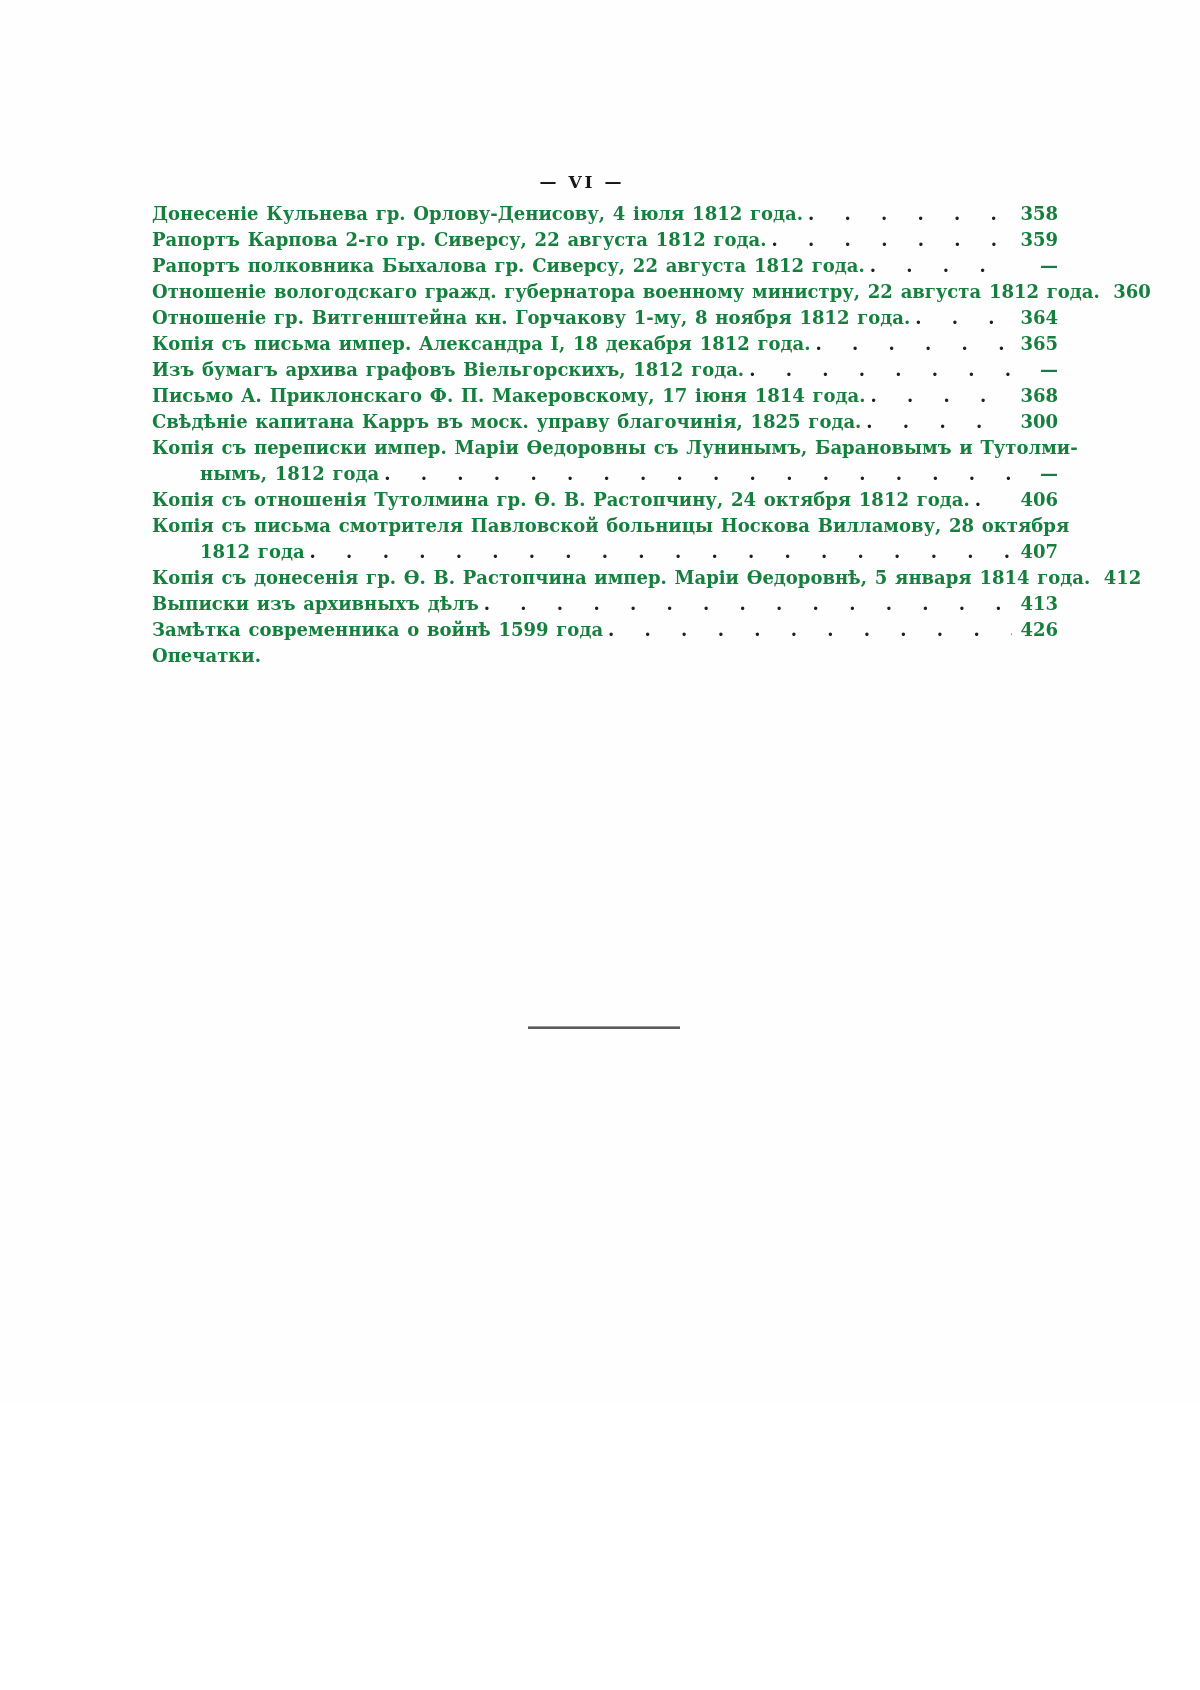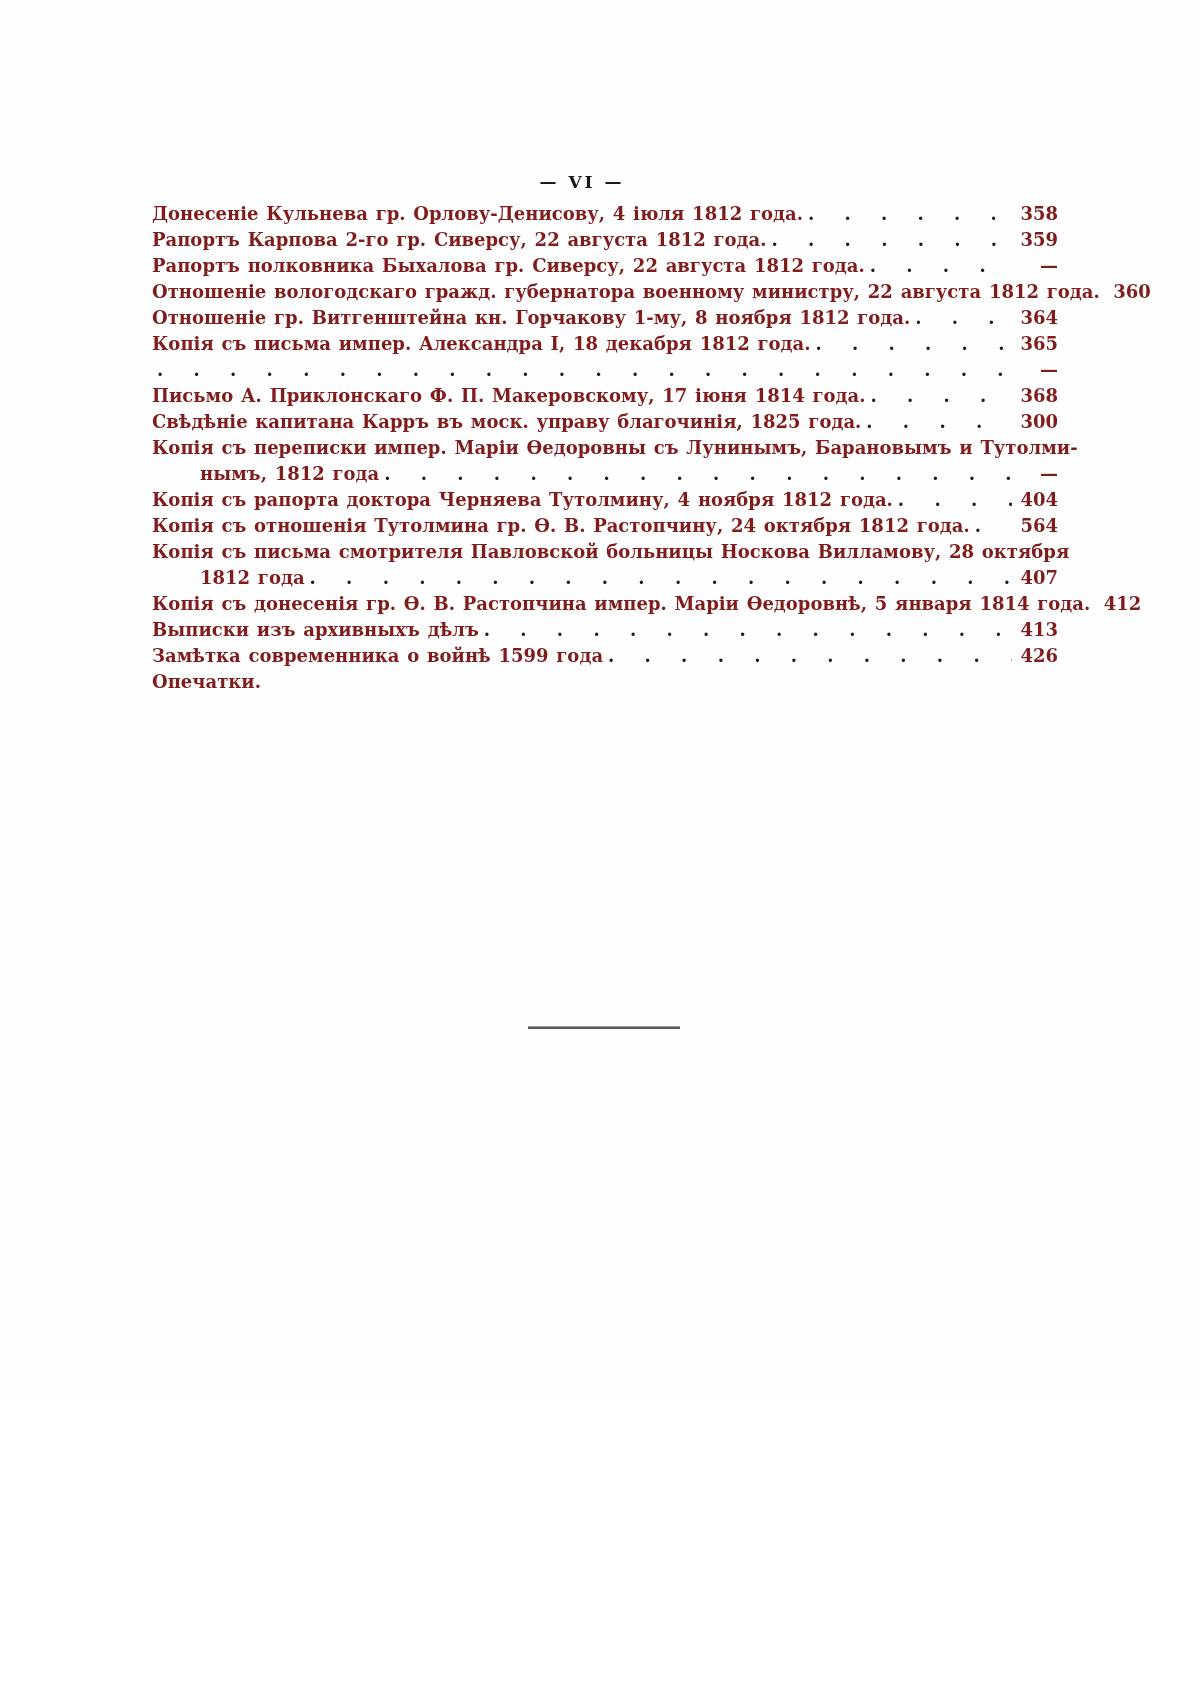--- a/index.html
+++ b/index.html
@@ -33,21 +33,21 @@
     left: 152px;
     width: 906px;
   }
   .toc-row {
     display: flex;
     align-items: center;
     height: 26px;
     line-height: 26px;
     font-size: 18px;
     font-weight: bold;
-    color: #7f1d1d;
+    color: #15803d;
   }
   .toc-row .txt {
     flex: 0 0 auto;
     white-space: nowrap;
     word-spacing: 1.5px;
   }
   .toc-row.indent .txt {
     padding-left: 48px;
   }
   .toc-row .leader {
@@ -120,20 +120,21 @@
         <span class="txt">Отношеніе гр. Витгенштейна кн. Горчакову 1-му, 8 ноября 1812 года.</span>
         <span class="leader"></span>
         <span class="pg">364</span>
       </div>
       <div class="toc-row">
         <span class="txt">Копія съ письма импер. Александра I, 18 декабря 1812 года.</span>
         <span class="leader"></span>
         <span class="pg">365</span>
       </div>
       <div class="toc-row">
+        <span class="txt">Изъ бумагъ архива графовъ Віельгорскихъ, 1812 года.</span>
         <span class="leader"></span>
         <span class="pg">—</span>
       </div>
       <div class="toc-row">
         <span class="txt">Письмо А. Приклонскаго Ф. П. Макеровскому, 17 іюня 1814 года.</span>
         <span class="leader"></span>
         <span class="pg">368</span>
       </div>
       <div class="toc-row">
         <span class="txt">Свѣдѣніе капитана Карръ въ моск. управу благочинія, 1825 года.</span>
@@ -142,28 +143,23 @@
       </div>
       <div class="toc-row">
         <span class="txt">Копія съ переписки импер. Маріи Ѳедоровны съ Лунинымъ, Барановымъ и Тутолми-</span>
       </div>
       <div class="toc-row indent">
         <span class="txt">нымъ, 1812 года</span>
         <span class="leader"></span>
         <span class="pg">—</span>
       </div>
       <div class="toc-row">
-        <span class="txt">Копія съ рапорта доктора Черняева Тутолмину, 4 ноября 1812 года.</span>
-        <span class="leader"></span>
-        <span class="pg">404</span>
-      </div>
-      <div class="toc-row">
         <span class="txt">Копія съ отношенія Тутолмина гр. Ѳ. В. Растопчину, 24 октября 1812 года.</span>
         <span class="leader"></span>
-        <span class="pg">564</span>
+        <span class="pg">406</span>
       </div>
       <div class="toc-row">
         <span class="txt">Копія съ письма смотрителя Павловской больницы Носкова Вилламову, 28 октября</span>
       </div>
       <div class="toc-row indent">
         <span class="txt">1812 года</span>
         <span class="leader"></span>
         <span class="pg">407</span>
       </div>
       <div class="toc-row">

